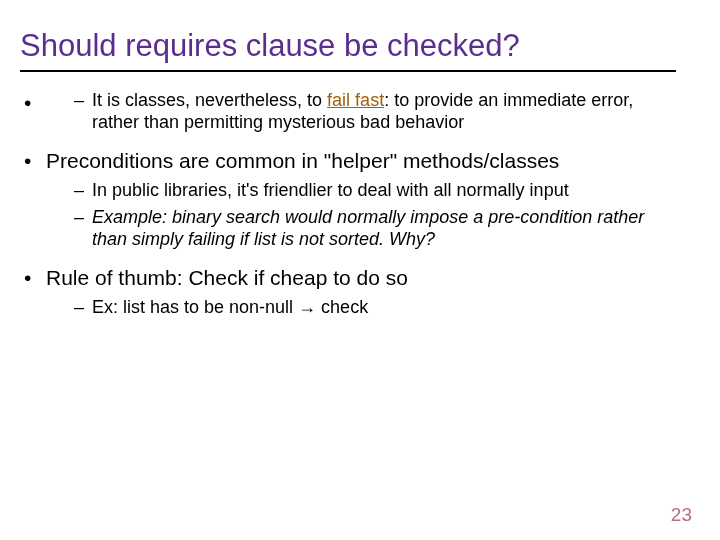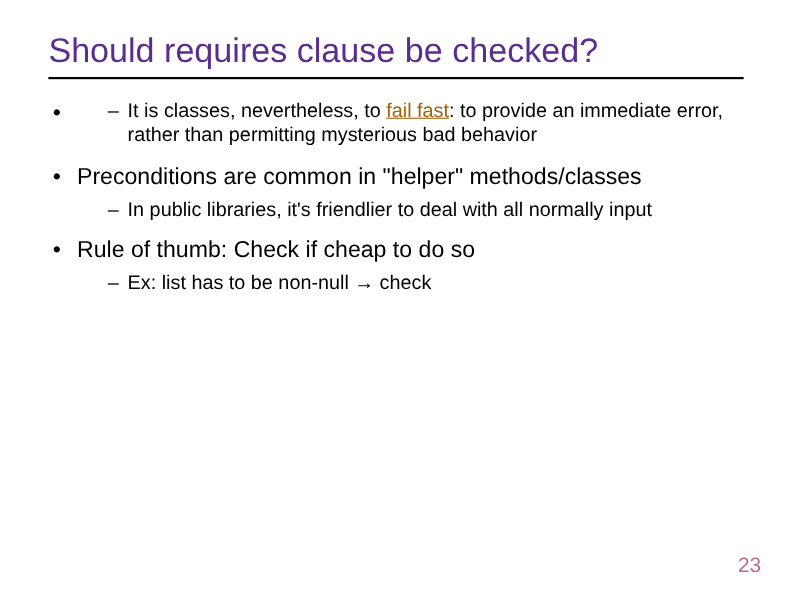--- a/index.html
+++ b/index.html
@@ -1,17 +1,17 @@
 <!DOCTYPE html>
 <html><head>
 <meta charset="utf-8">
 <style>
 html,body{margin:0;padding:0}
 body{width:720px;height:540px;background:#fff;font-family:Arial,Helvetica,sans-serif;color:#000;position:relative}
-.slide{padding:28px 44px 0 44px;box-sizing:border-box;width:100%;height:100%}
+.slide{padding:28px 44px 0 20px;box-sizing:border-box;width:100%;height:100%}
 .title{font-size:31px;color:#5b2d8e;margin:0 0 6px 0;font-weight:400}
 .rule{border:0;border-top:2px solid #000;margin:0 0 18px 0}
 ul.b1{list-style:none;padding:0;margin:0}
 ul.b1>li{font-size:21px;line-height:1.22;margin:0 0 8px 0;padding-left:26px;position:relative}
 ul.b1>li:before{content:"•";position:absolute;left:4px;top:0}
 ul.b2{list-style:none;padding:0;margin:6px 0 14px 0}
 ul.b2>li{font-size:18px;line-height:1.22;margin:0 0 6px 0;padding-left:46px;position:relative}
 ul.b2>li:before{content:"–";position:absolute;left:28px;top:0}
 .ff{color:#a16207;text-decoration:underline}
 .it{font-style:italic}
@@ -32,20 +32,23 @@
         </li>
       </ul>
     </li>
 
     <li>
       <span>Preconditions are common in "helper" methods/classes</span>
       <ul class="b2">
         <li>
           <span>In public libraries, it's friendlier to deal with all normally input</span>
         </li>
+        <li class="it">
+          <span>Example: binary search would normally impose a pre-condition rather than simply failing if list is not sorted.  Why?</span>
+        </li>
       </ul>
     </li>
 
     <li>
       <span>Rule of thumb: Check if cheap to do so</span>
       <ul class="b2">
         <li>
           <span>Ex: list has to be non-null → check</span>
         </li>
       </ul>

